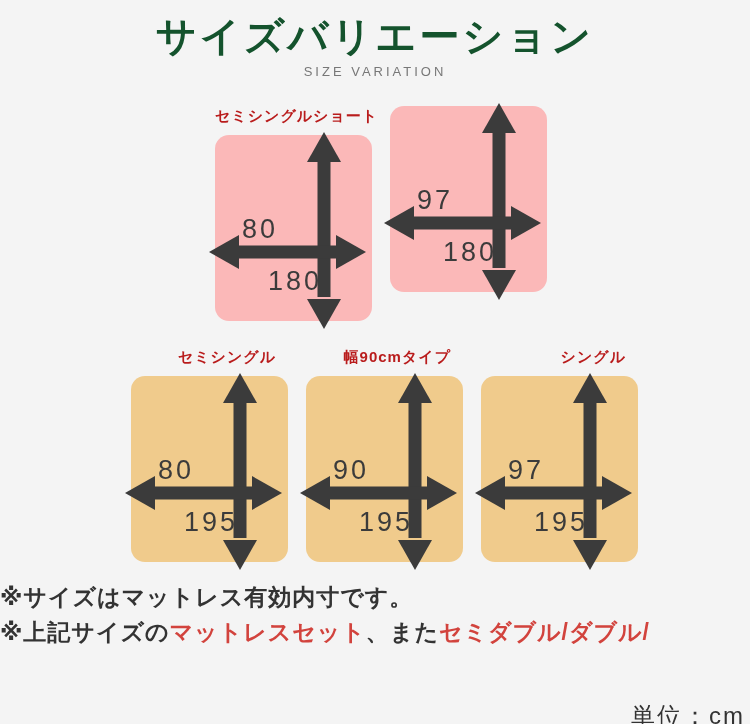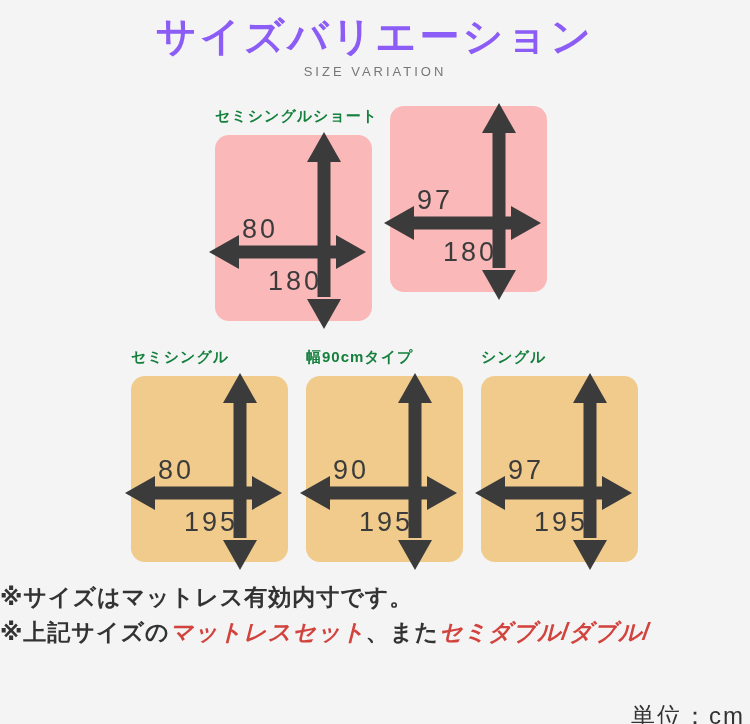--- a/index.html
+++ b/index.html
@@ -7,46 +7,46 @@
     --arrow:#3b3b3b; --text:#333333; --red:#d2433d; --muted:#777777;
   }
   html,body{margin:0;padding:0;}
   body{
     width:750px;height:724px;overflow:hidden;position:relative;
     background:var(--bg);
     font-family:"Liberation Sans","DejaVu Sans",sans-serif;
     color:var(--text);
   }
   .title{
-    text-align:center;font-size:40px;font-weight:800;color:#8b5cf6;
+    text-align:center;font-size:40px;font-weight:800;color:#14532d;
     letter-spacing:3px;margin:14px 0 0;line-height:1.1;
   }
   .subtitle{
     text-align:center;font-size:13px;color:var(--muted);
     letter-spacing:3px;margin-top:6px;font-weight:400;
   }
   .size-row{display:flex;justify-content:center;gap:30px;}
   .row-top{margin-top:27px;}
   .row-bottom{margin-top:26px;padding-left:7px;}
   .panel{width:145px;flex:0 0 145px;}
   .panel-label{
-    text-align:left;font-size:15px;font-weight:700;color:#15803d;
+    text-align:right;font-size:15px;font-weight:700;color:#b91c1c;
     letter-spacing:1px;margin-bottom:10px;white-space:nowrap;height:19px;line-height:19px;
   }
   .panel-rect{width:157px;height:186px;border-radius:14px;position:relative;text-align:center;}
   .panel-rect svg{position:absolute;left:0;top:0;overflow:visible;display:block;}
   .dim-num{
     font-family:"Liberation Sans","DejaVu Sans",sans-serif;
     font-size:27px;fill:var(--arrow);letter-spacing:3px;
   }
   .notes{
     margin-top:18px;font-size:23px;font-weight:700;
     color:#333;line-height:35px;letter-spacing:1px;
   }
-  .notes .red{color:var(--red);font-style:italic;}
+  .notes .red{color:var(--red);}
   .unit-label{
     position:absolute;right:5px;bottom:-8px;font-size:24px;color:#333;
     letter-spacing:2px;font-weight:400;white-space:nowrap;
   }
 </style>
 </head>
 <body>
 
 <header>
   <h1 class="title">サイズバリエーション</h1>

